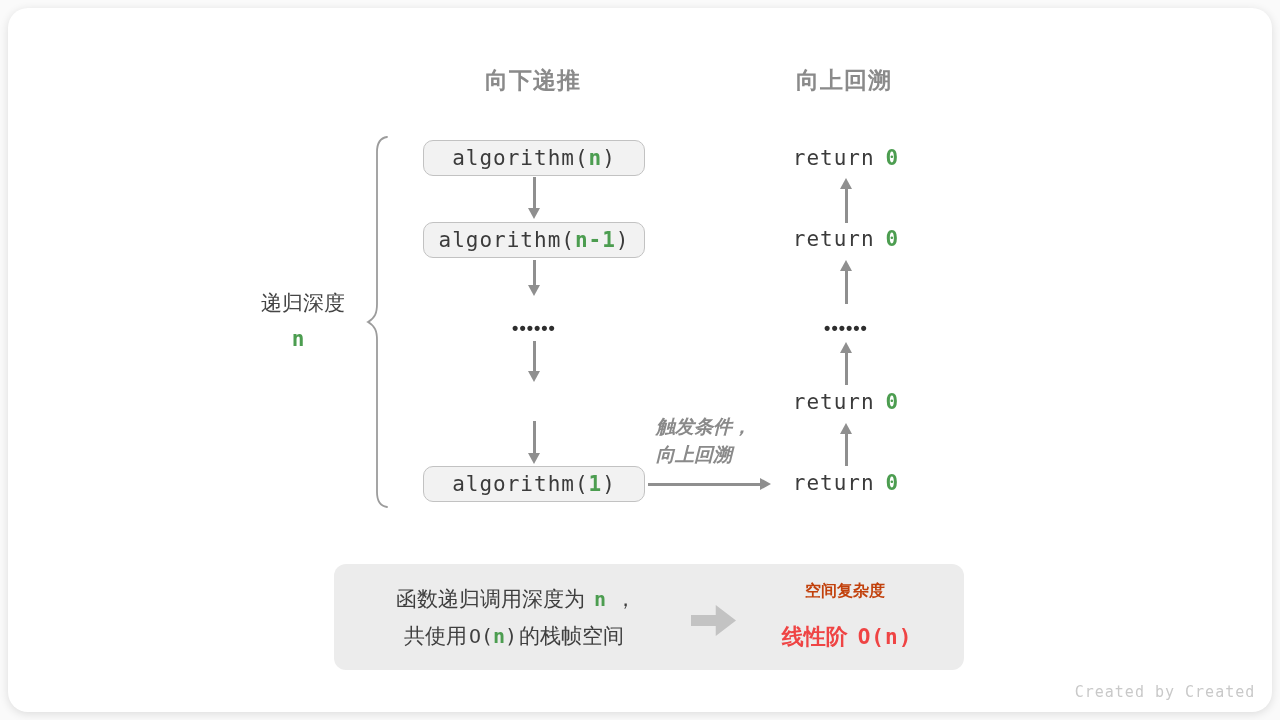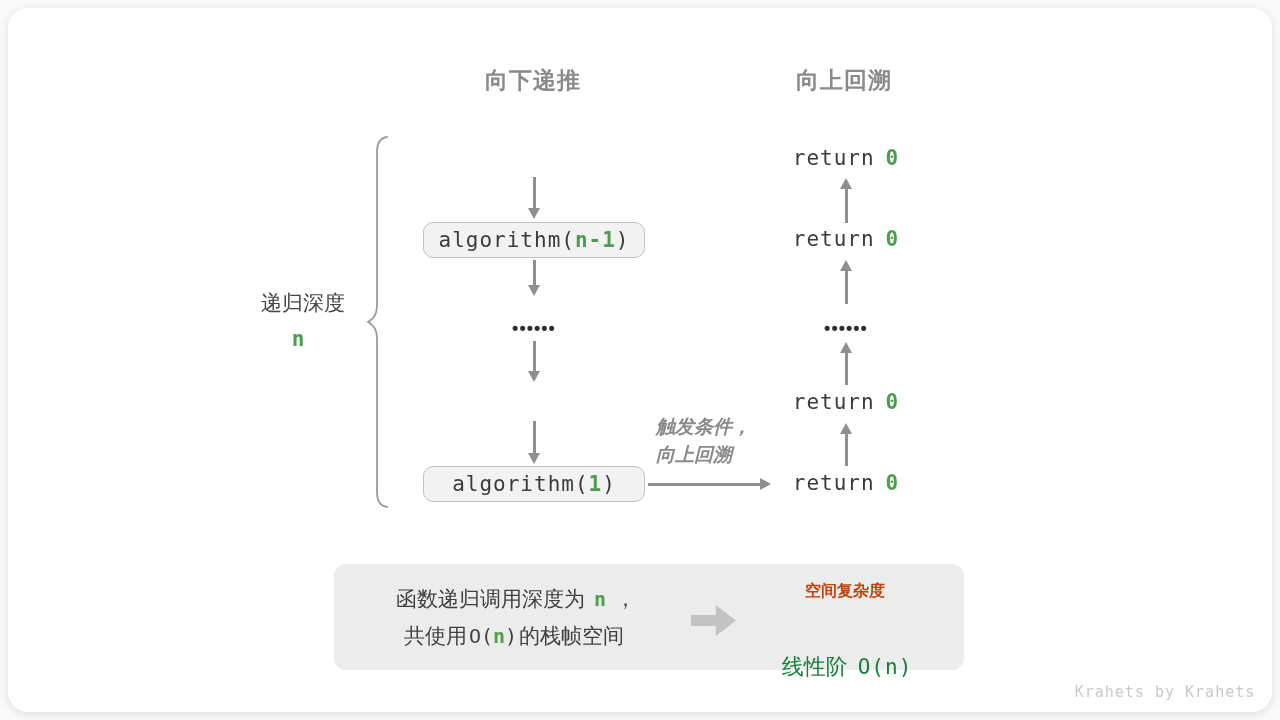--- a/index.html
+++ b/index.html
@@ -77,21 +77,21 @@
     font-family:"DejaVu Sans Mono","Liberation Mono",monospace;
     font-size:20px; color:#3f3f3f; margin:0 2px;
   }
   .panel-cjk .codebit .arg { margin:0; }
   .block-arrow {
     position:absolute; left:683px; top:597px; width:45px; height:31px;
     background:#c3c3c3;
     clip-path:polygon(0 32%, 55% 32%, 55% 0, 100% 50%, 55% 100%, 55% 68%, 0 68%);
   }
   .result-title { font-size:16px; font-weight:bold; color:#c2410c; }
-  .result-value { font-size:22px; font-weight:normal; color:#15803d;margin-top:30px; }
+  .result-value { font-size:22px; font-weight:bold; color:#ef4444; }
   .result-value .rcode {
     font-family:"DejaVu Sans Mono","Liberation Mono",monospace;
     font-size:21px; margin-left:10px; letter-spacing:1px;
   }
   .credit {
     font-family:"DejaVu Sans Mono","Liberation Mono",monospace;
     font-size:15px; color:#c9c9c9; letter-spacing:1px;
   }
   svg.brace { position:absolute; left:352px; top:126px; }
 </style>
@@ -104,20 +104,23 @@
     <div class="abs ctr hdr" style="left:525px; top:72px;">向下递推</div>
     <div class="abs ctr hdr" style="left:836px; top:72px;text-align:right;">向上回溯</div>
 
     <div class="abs ctr depth-title" style="left:295px; top:295px;">递归深度</div>
     <div class="abs ctr depth-n" style="left:290px; top:331px;">n</div>
 
     <svg class="brace" width="30" height="376" viewBox="0 0 30 376">
       <path d="M27 3 C20 4 17 9 17 18 L17 170 C17 179 15 184 8 188 C15 192 17 197 17 206 L17 358 C17 367 20 372 27 373" fill="none" stroke="#9c9c9c" stroke-width="1.8" stroke-linecap="round"></path>
     </svg>
 
+    <div class="code-box" style="top:132px;">
+      <span class="code"><span>algorithm(</span><span class="arg">n</span><span>)</span></span>
+    </div>
     <div class="code-box" style="top:214px;">
       <span class="code"><span>algorithm(</span><span class="arg">n-1</span><span>)</span></span>
     </div>
     <div class="code-box" style="top:458px;">
       <span class="code"><span>algorithm(</span><span class="arg">1</span><span>)</span></span>
     </div>
 
     <div class="abs ctr dots" style="left:526px; top:320px;">••••••</div>
     <div class="abs ctr dots" style="left:838px; top:320px;">••••••</div>
 
@@ -145,15 +148,15 @@
     <div class="panel"></div>
 
     <div class="abs ctr panel-cjk" style="left:506px; top:628px;"><span>共使用</span><span class="codebit"><span>O(</span><span class="arg">n</span><span>)</span></span><span>的栈帧空间</span></div>
     <div class="abs ctr panel-cjk" style="left:508px; top:591px;"><span>函数递归调用深度为</span><span class="arg">n</span><span>，</span></div>
 
     <div class="block-arrow"></div>
 
     <div class="abs ctr result-title" style="left:837px; top:583px;">空间复杂度</div>
     <div class="abs ctr result-value" style="left:839px; top:629px;"><span>线性阶</span><span class="rcode">O(n)</span></div>
 
-    <div class="abs ctr credit" style="left:1157px; top:684px;">Krahets by Krahets</div>
+    <div class="abs ctr credit" style="left:1157px; top:684px;">Created by Created</div>
   </div>
 </div>
 
 </body></html>

